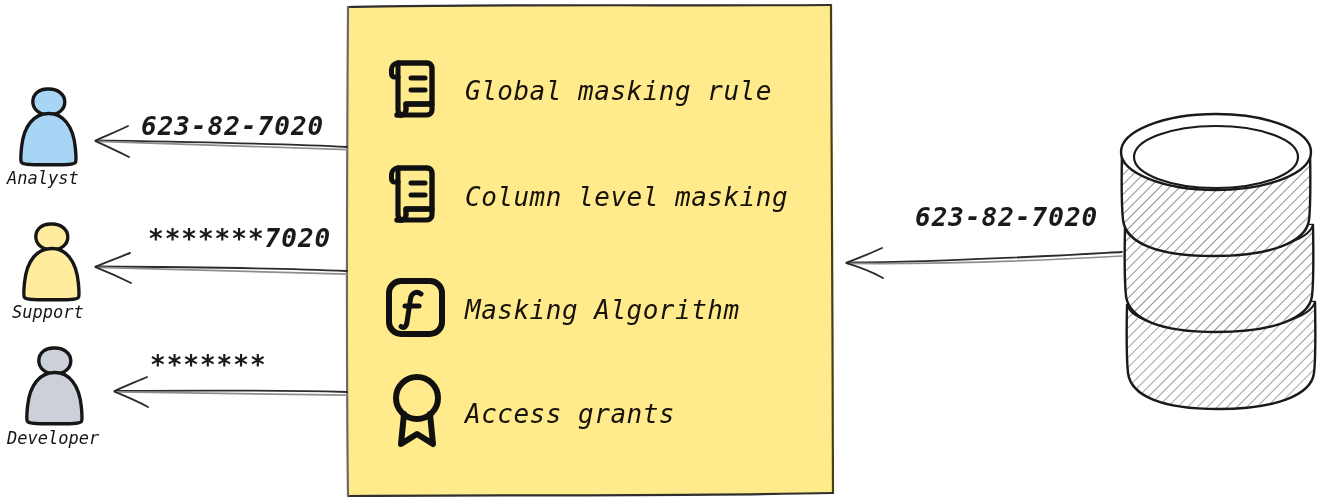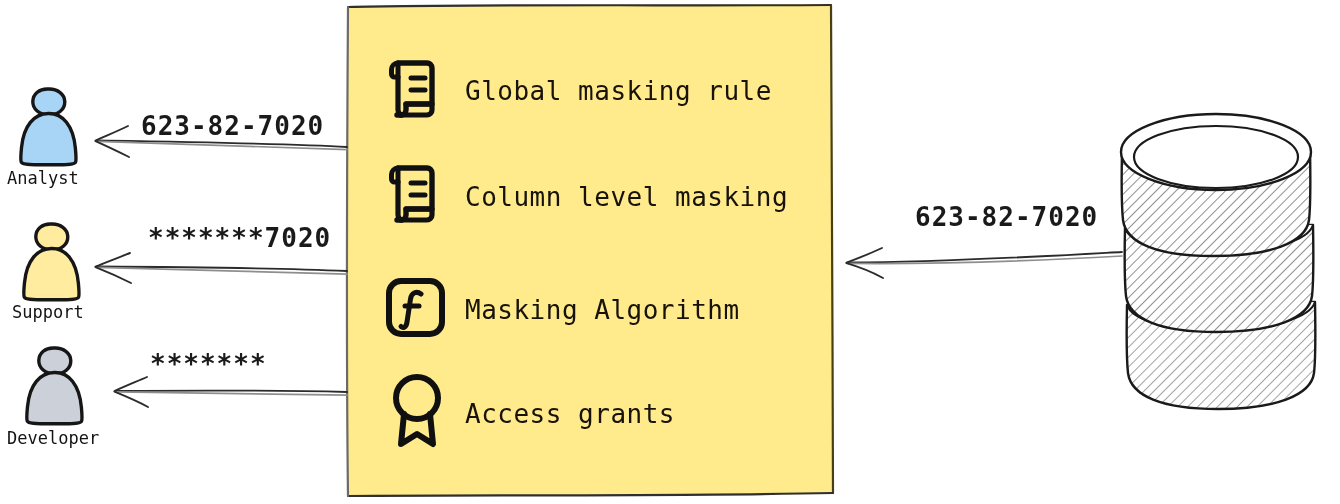--- a/index.html
+++ b/index.html
@@ -3,21 +3,21 @@
 <meta charset="utf-8">
 <style>
   html,body{margin:0;padding:0;}
   body{
     width:1340px;height:504px;
     background:#ffffff;
     font-family:"DejaVu Sans Mono", monospace;
     overflow:hidden;
     position:relative;
   }
-  #stage{position:absolute;left:0;top:0;width:1136px;height:504px;}
+  #stage{position:absolute;left:0;top:0;width:1136px;height:504px;font-style:italic;}
   svg#canvas{position:absolute;left:0;top:0;width:1340px;height:504px;display:block;}
 
   
   .actor-label{
     font-family:"DejaVu Sans Mono", monospace;
     font-size:17px;
     fill:#141414;
     letter-spacing:0px;
   }
   .flow-label{

